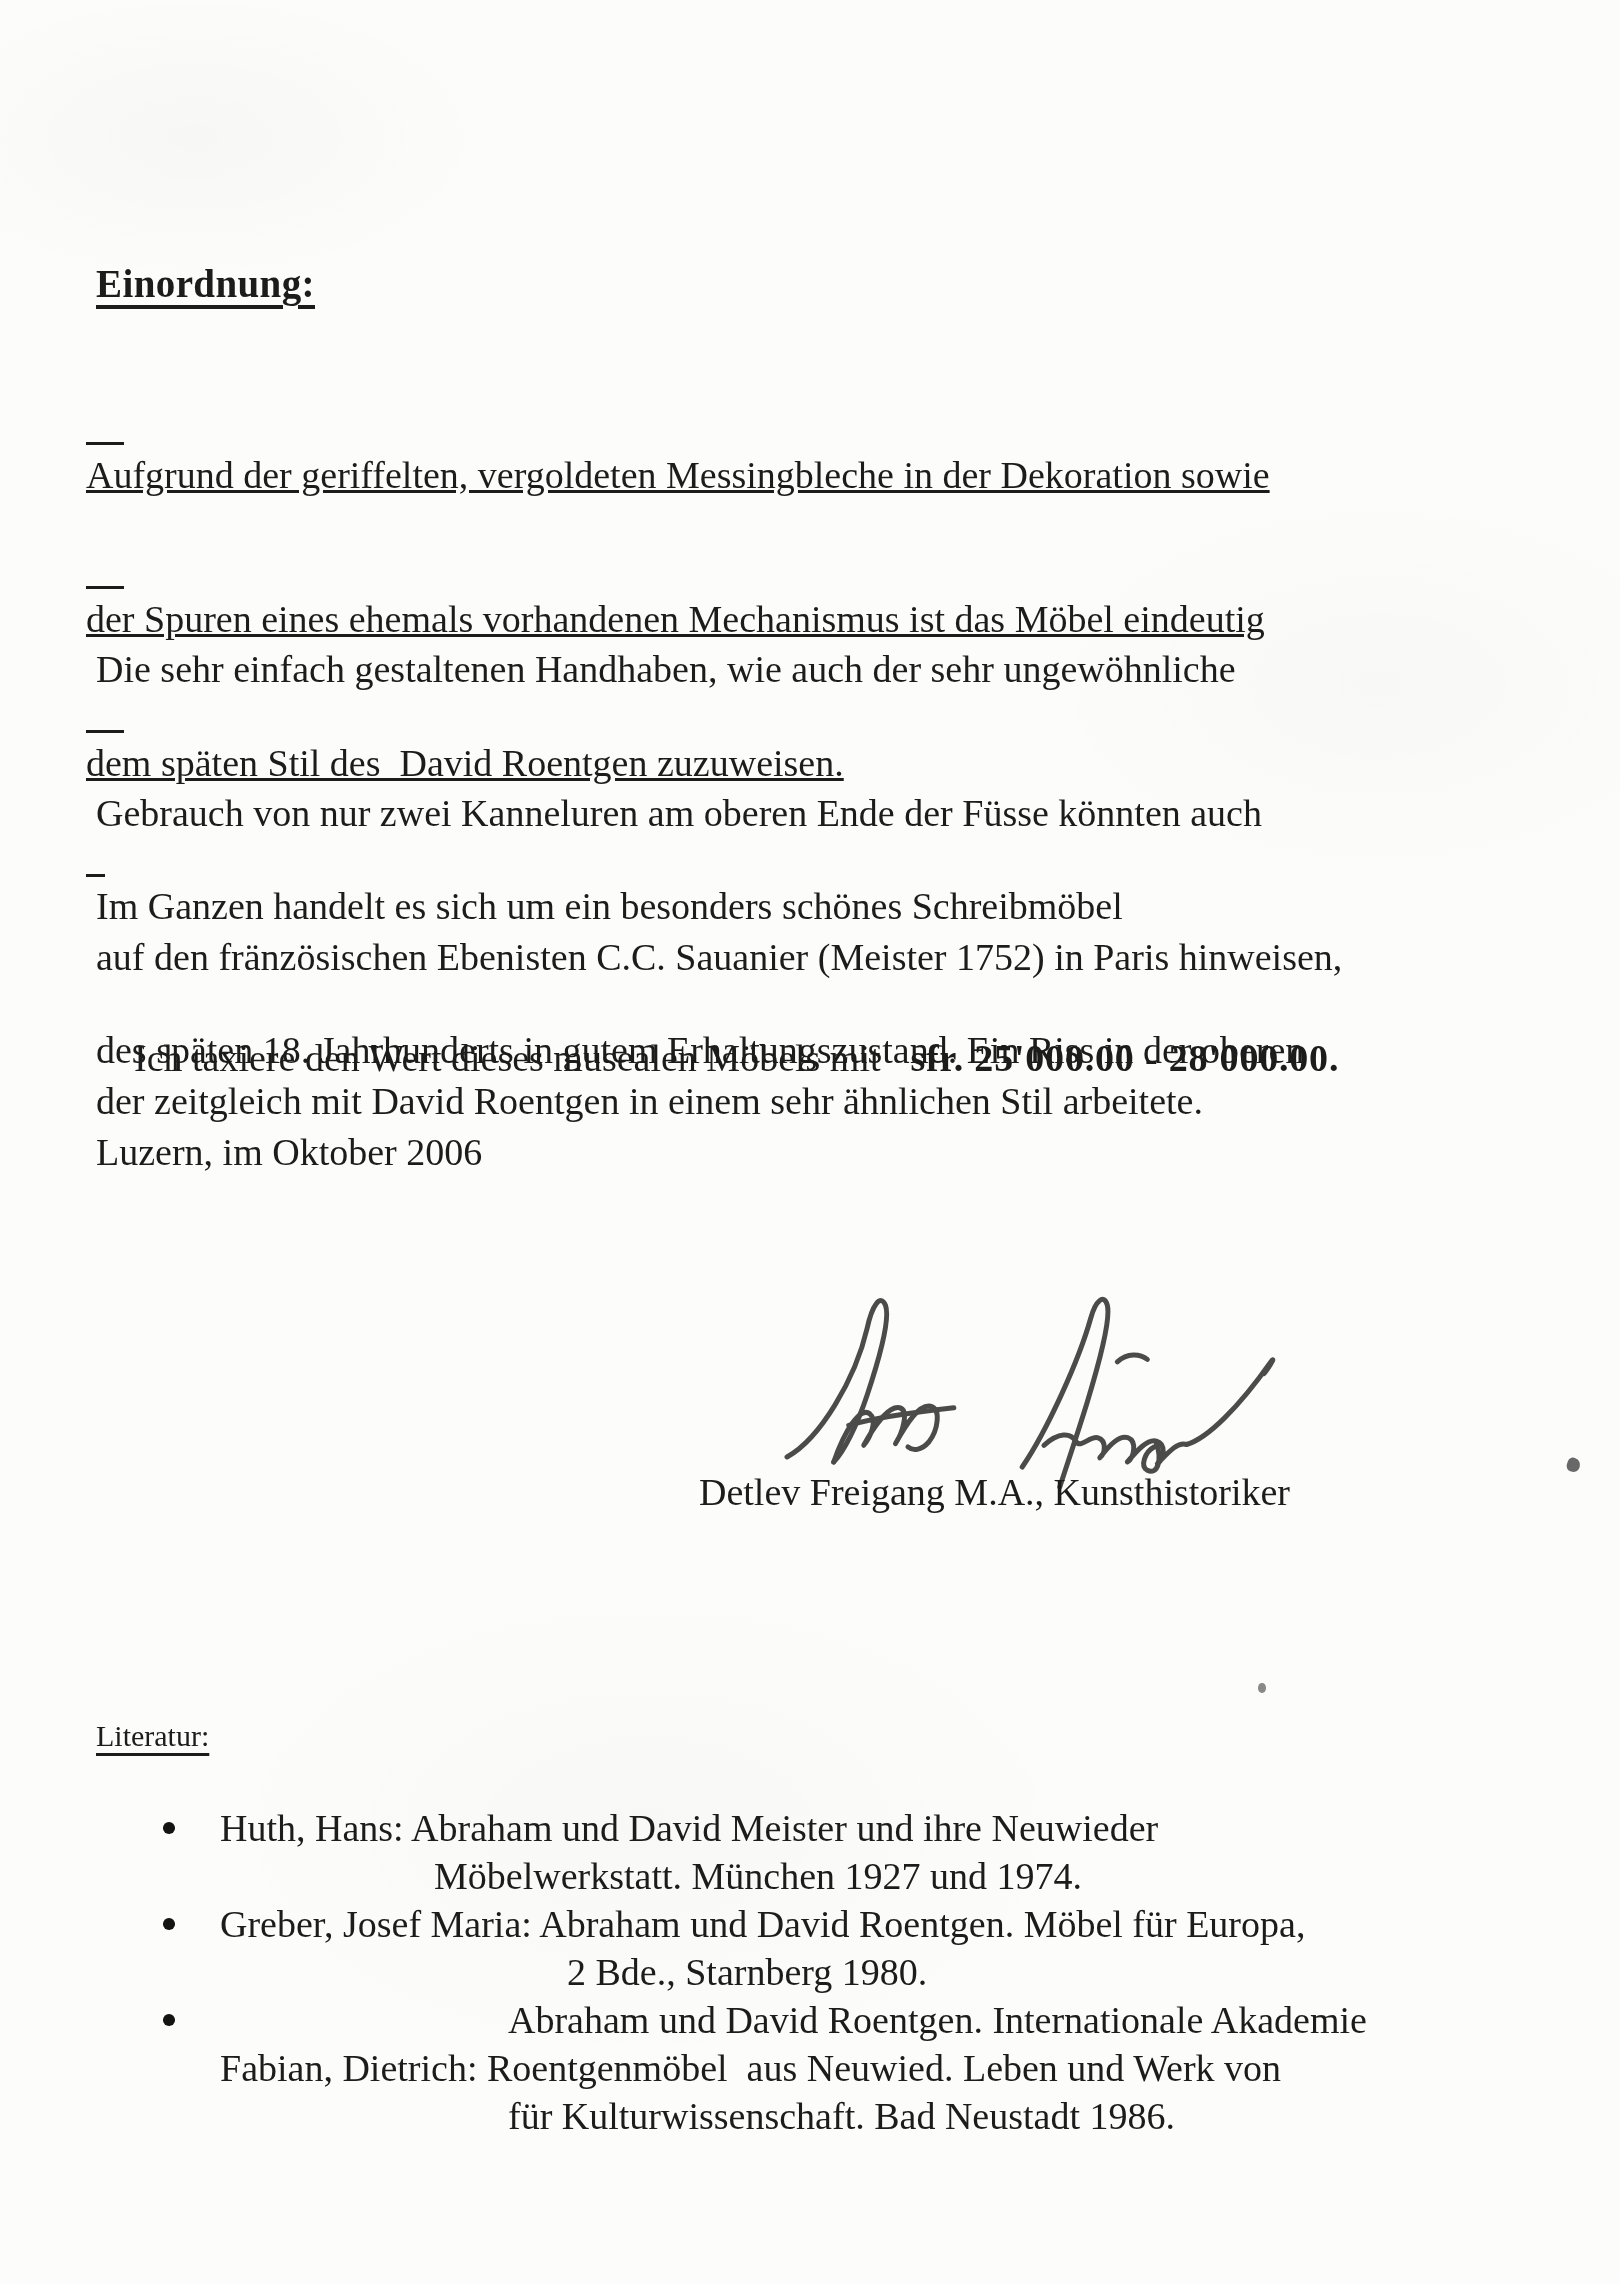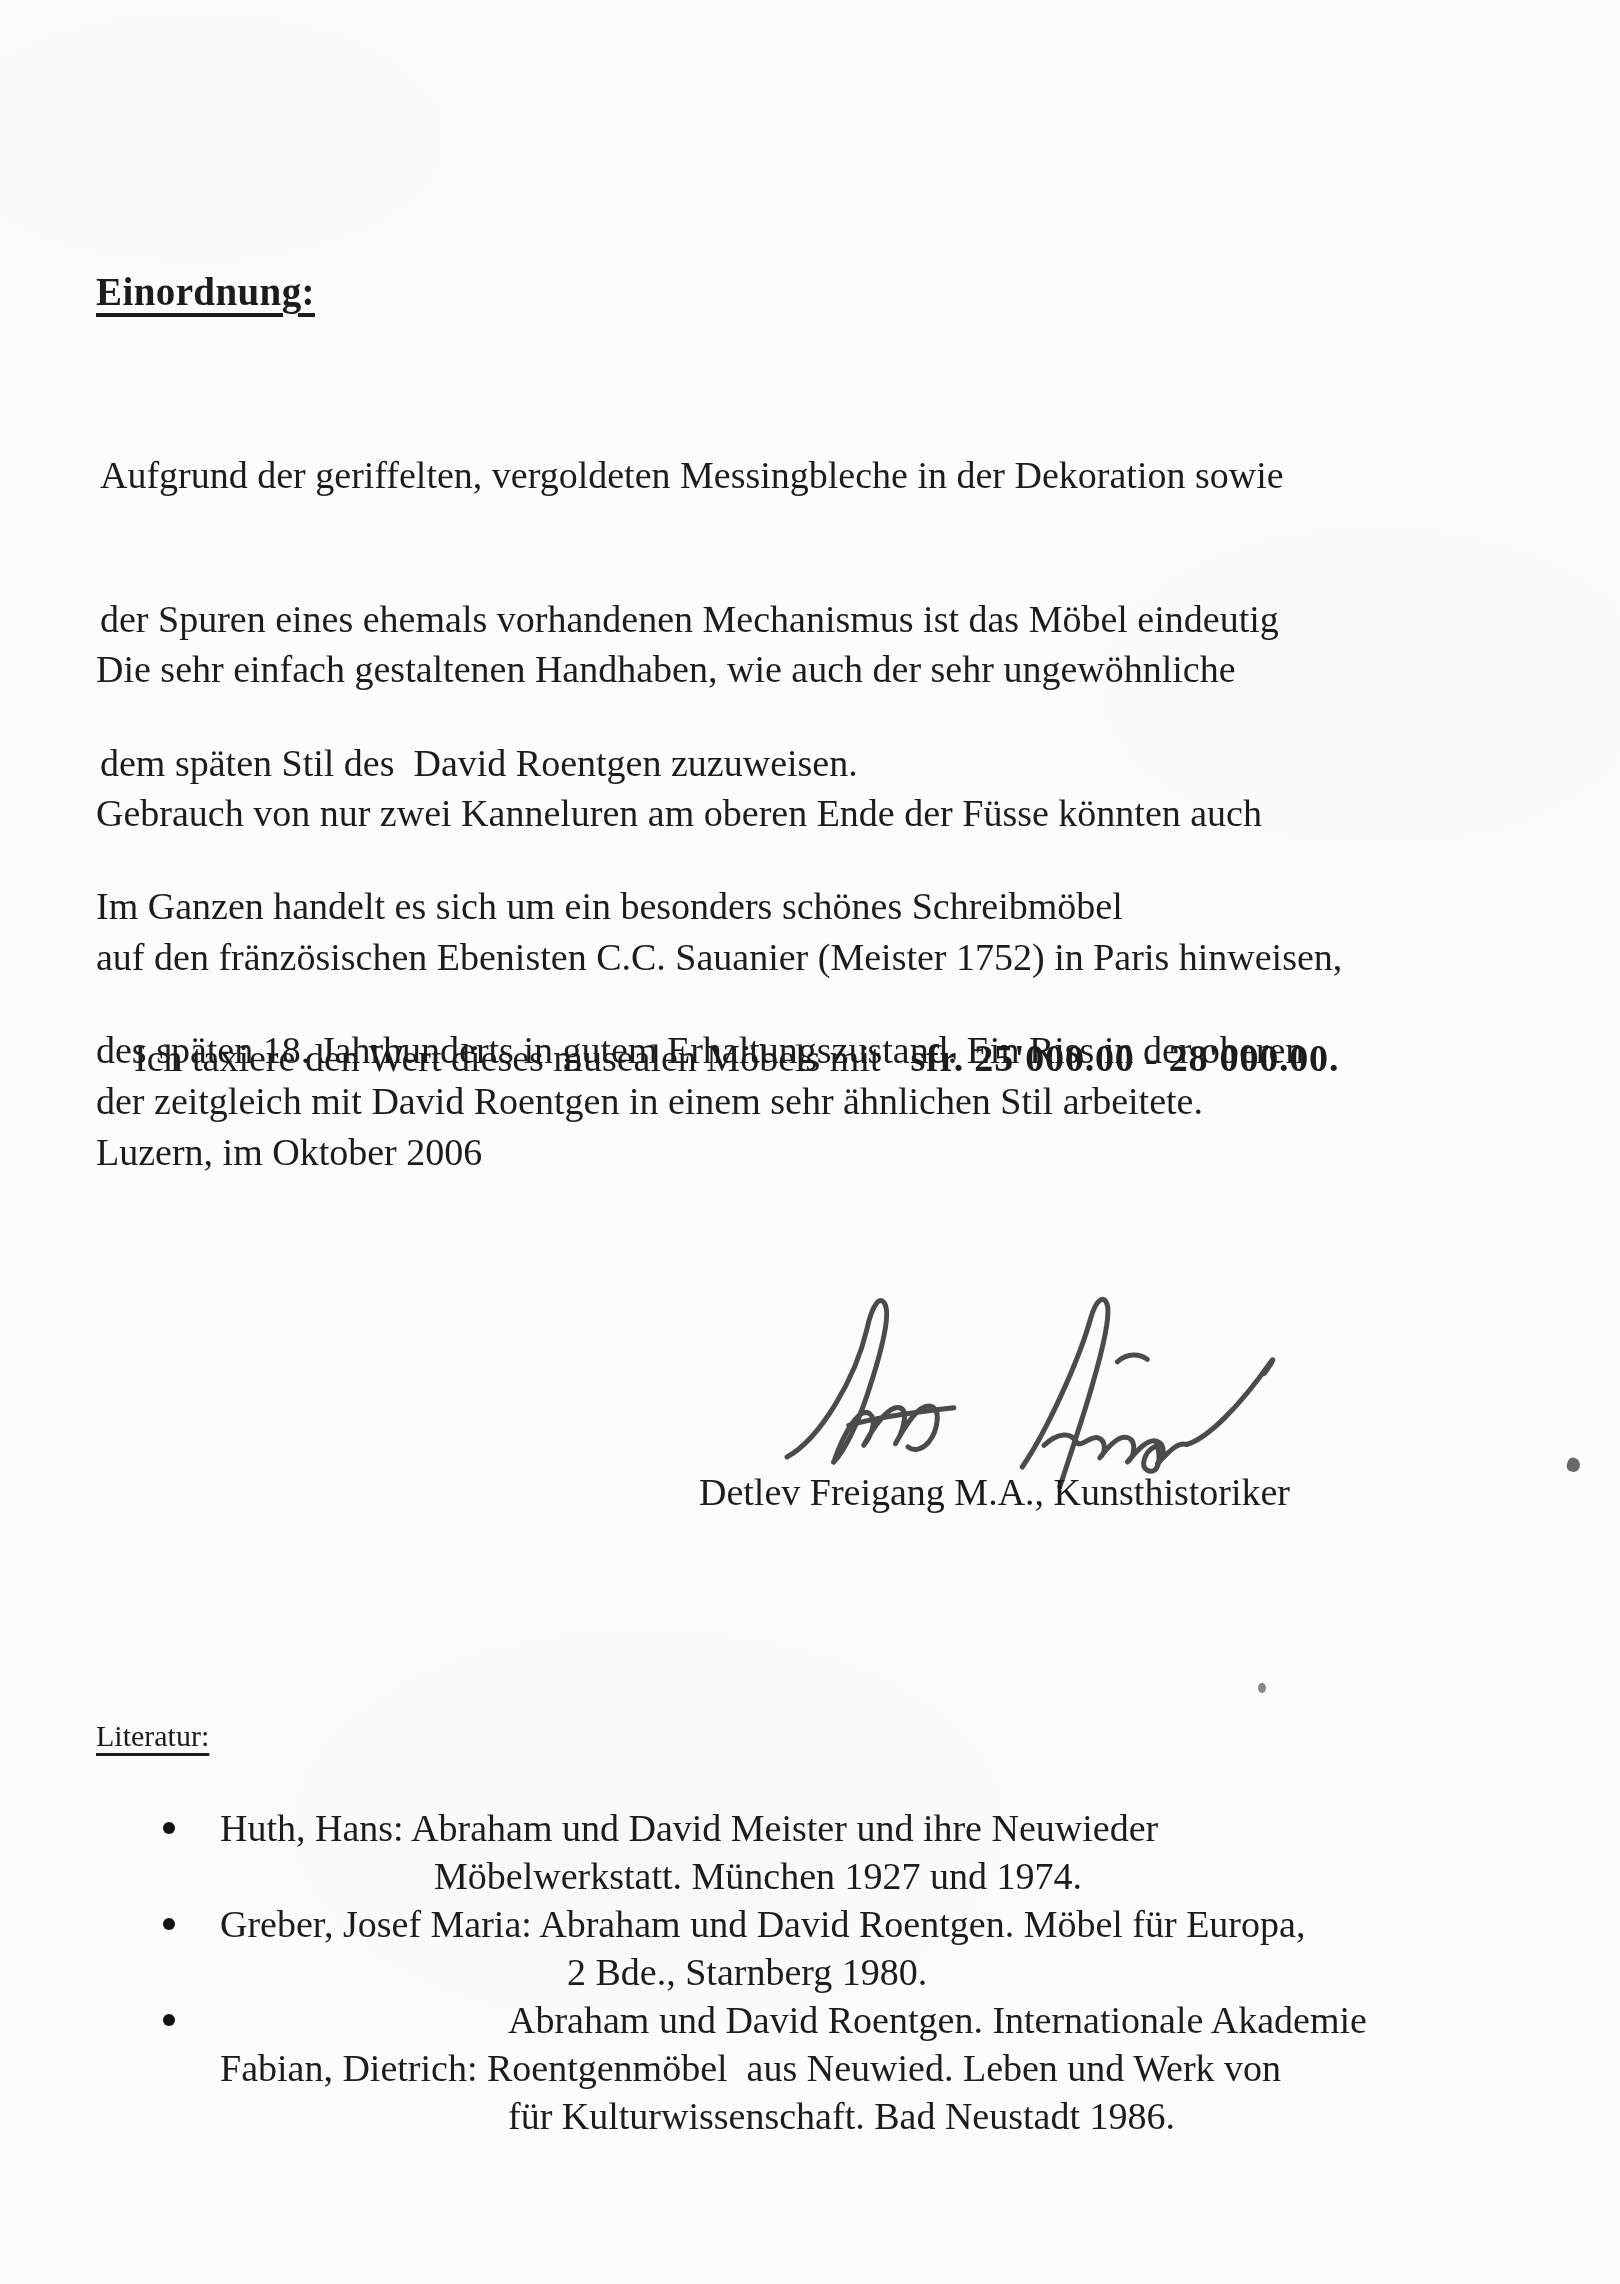--- a/index.html
+++ b/index.html
@@ -28,23 +28,22 @@
   .line { white-space: pre; }
 
   .doc-title {
     left: 96px; top: 260px;
     font-size: 39px;
     font-weight: bold;
     text-decoration: underline;
     text-decoration-thickness: 4.2px;
     text-underline-offset: 7.5px;
     letter-spacing: 0.4px;
-    margin-top: 8px;
   }
-  .para-1 { left: 100px; top: 355px; }
+  .para-1 { left: 86px; top: 355px; text-decoration: underline; }
   .para-2 { left: 96px; top: 549px; }
   .para-3 { left: 96px; top: 786px; }
 
   .valuation { left: 96px; top: 986px; }
   .valuation-amount { font-weight: bold; margin-left: 30px; letter-spacing: 0.8px; }
 
   .dateline { left: 96px; top: 1128px; }
 
   .signature-wrap { left: 772px; top: 1280px; width: 538px; height: 213px; }
 

